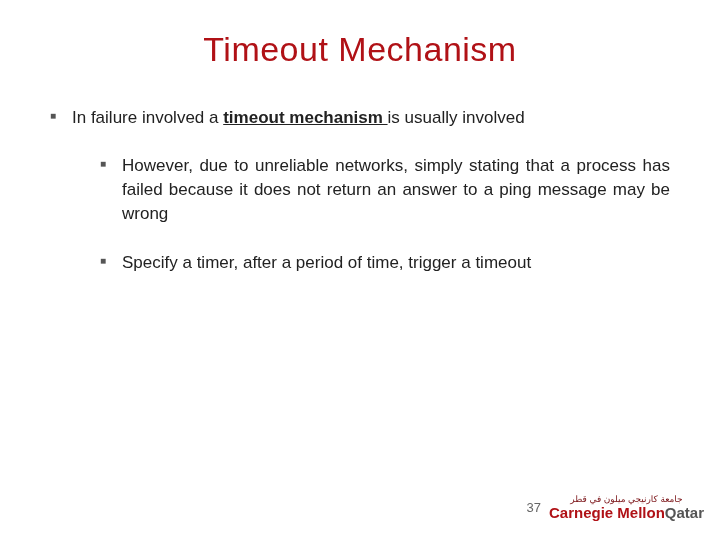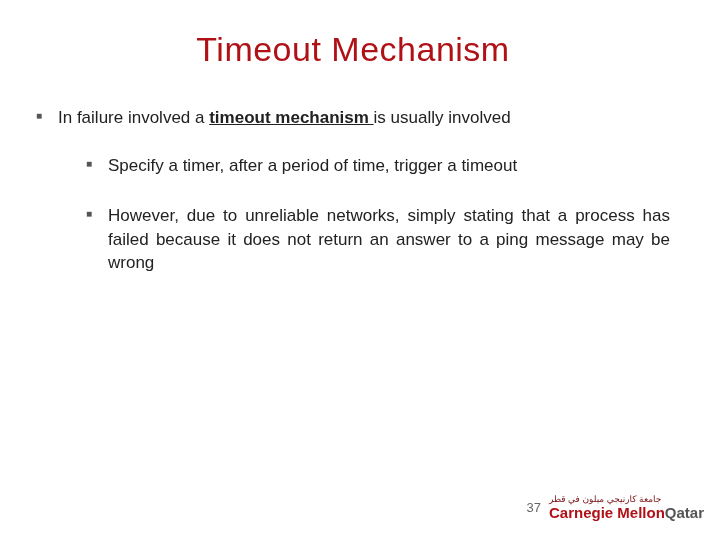--- a/index.html
+++ b/index.html
@@ -1,21 +1,21 @@
 <!DOCTYPE html>
 <html><head>
 <meta charset="utf-8">
 <style>
   * { margin: 0; padding: 0; box-sizing: border-box; }
   html, body { width: 720px; height: 540px; font-family: Arial, Helvetica, sans-serif; background: #fff; overflow: hidden; }
   .slide {
     position: relative;
     width: 720px;
     height: 540px;
-    padding: 24px 50px 0 36px;
+    padding: 24px 50px 0 50px;
   }
   .title {
     text-align: center;
     font-size: 34px;
     font-weight: 400;
     color: #b01116;
     margin-top: 6px;
     margin-bottom: 38px;
     letter-spacing: 0.5px;
   }
@@ -72,21 +72,21 @@
     align-items: center;
     gap: 8px;
   }
   .page-num {
     font-size: 13px;
     color: #666;
   }
   .logo {
     display: flex;
     flex-direction: column;
-    align-items: flex-start;
+    align-items: center;
     line-height: 1;
   }
   .logo-arabic {
     font-size: 9px;
     color: #7a1216;
     letter-spacing: 0.3px;
     margin-bottom: 1px;
   }
   .logo-en {
     font-size: 15px;
@@ -100,22 +100,22 @@
 
 <div class="slide">
 
   <h1 class="title">Timeout Mechanism</h1>
 
   <ul class="level1">
     <li>
       <span class="intro-prefix">In failure involved a </span><span class="underline-bold">timeout mechanism </span><span class="intro-suffix">is usually involved</span>
 
       <ul class="level2">
+        <li>However, due to unreliable networks, simply stating that a process has failed because it does not return an answer to a ping message may be wrong</li>
         <li>Specify a timer, after a period of time, trigger a timeout</li>
-        <li>However, due to unreliable networks, simply stating that a process has failed because it does not return an answer to a ping message may be wrong</li>
       </ul>
     </li>
   </ul>
 
   <div class="footer">
     <span class="page-num">37</span>
     <div class="logo">
       <div class="logo-arabic">جامعة كارنيجي ميلون في قطر</div>
       <div class="logo-en">
         <span class="logo-cm">Carnegie Mellon</span><span class="logo-q">Qatar</span>

